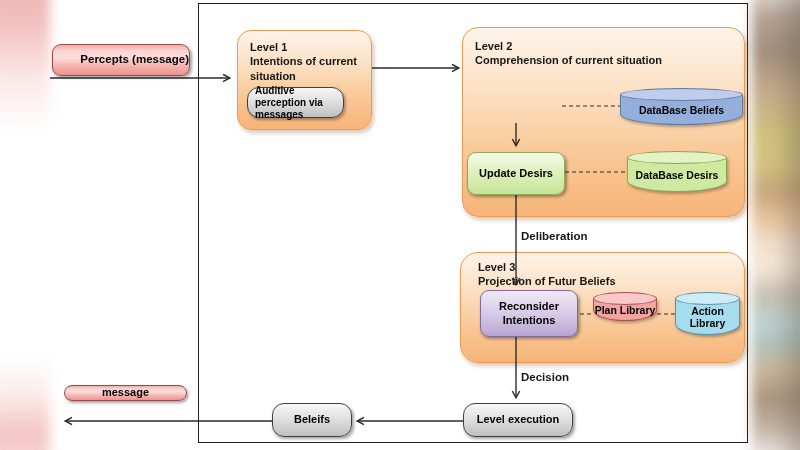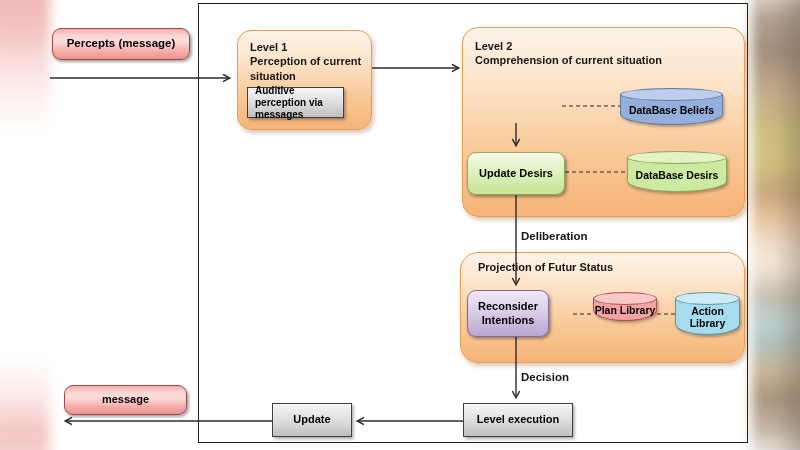--- a/index.html
+++ b/index.html
@@ -45,26 +45,26 @@
   
   .node{
     position:absolute;z-index:4;box-sizing:border-box;display:flex;align-items:center;justify-content:center;
     text-align:center;font-size:11px;font-weight:bold;line-height:1.2;color:#000;
     border-radius:9px;box-shadow:1.5px 2px 3px rgba(0,0,0,.35);
   }
   .box-red{background:linear-gradient(180deg,#f2aeab 0%,#fad6d4 22%,#fcdcda 42%,#f5b0ac 72%,#ee938e 100%);border:1.4px solid #9c4a47;}
   .box-blue{background:linear-gradient(180deg,#eaf0f9 0%,#cfdcf1 45%,#a9c3e6 100%);border:1.4px solid #5e7aa5;}
   .box-green{background:linear-gradient(180deg,#f4fae9 0%,#ddf0bb 50%,#c6e496 100%);border:1.4px solid #8fab58;}
   .box-purple{background:linear-gradient(180deg,#efeaf5 0%,#d7cbe7 50%,#b8a5d1 100%);border:1.4px solid #7e69a0;}
-  .box-gray{background:linear-gradient(180deg,#f7f7f7 0%,#dedede 50%,#bfbfbf 100%);border:1.5px solid #404040;border-radius:0;}
-  .percepts{left:52px;top:28px;width:138px;height:32px;font-size:11.5px;}
-  .message{left:64px;top:385px;width:123px;height:30px;}
+  .box-gray{background:linear-gradient(180deg,#f7f7f7 0%,#dedede 50%,#bfbfbf 100%);border:1.5px solid #404040;border-radius:12px;}
+  .percepts{left:52px;top:44px;width:138px;height:32px;font-size:11.5px;justify-content:flex-end;}
+  .message{left:64px;top:385px;width:123px;height:16px;}
   .upd-beliefs{left:467px;top:85px;width:95px;height:38px;}
   .upd-desires{left:467px;top:152px;width:98px;height:43px;}
-  .reconsider{left:467px;top:290px;width:82px;height:47px;padding:0 10px;}
+  .reconsider{left:480px;top:290px;width:98px;height:47px;padding:0 10px;}
   .auditive{left:247px;top:87px;width:97px;height:31px;font-size:10px;justify-content:flex-start;text-align:left;padding-left:7px;}
   .plan-exec{left:463px;top:403px;width:110px;height:34px;}
   .action-box{left:272px;top:403px;width:80px;height:34px;}
   
   .cyl{position:absolute;z-index:4;}
   .cyl .body{
     position:absolute;left:0;right:0;top:6px;bottom:0;box-sizing:border-box;
     border:1.3px solid var(--bc);border-top:none;background:var(--bf);
     border-radius:0 0 50% 50% / 0 0 11px 11px;box-shadow:1.5px 2px 3px rgba(0,0,0,.28);
   }
@@ -73,21 +73,21 @@
     border:1.3px solid var(--bc);background:var(--lf);border-radius:50%;
   }
   .cyl .lbl{
     position:absolute;left:0;right:0;top:0;bottom:0;display:flex;align-items:center;justify-content:center;
     text-align:center;font-size:10.5px;font-weight:bold;line-height:1.15;padding-top:7px;color:#000;
   }
   .cyl-blue{--bf:#94afdc;--lf:#bfcdec;--bc:#64799f;}
   .cyl-green{--bf:#cdeaa0;--lf:#e3f3c6;--bc:#8aa558;}
   .cyl-pink{--bf:#f2a3a2;--lf:#f8c9c8;--bc:#aa5350;}
   .cyl-cyan{--bf:#a5dcee;--lf:#cdecf6;--bc:#5c93a6;}
-  .db-beliefs{left:620px;top:88px;width:103px;height:37px;}
+  .db-beliefs{left:620px;top:88px;width:103px;height:37px;padding-left:20px;}
   .db-desires{left:627px;top:151px;width:100px;height:41px;}
   .plan-lib{left:593px;top:292px;width:64px;height:29px;}
   .action-lib{left:675px;top:292px;width:65px;height:43px;}
   
   .flow-label{position:absolute;z-index:5;font-size:11.5px;font-weight:bold;color:#161616;}
   .lbl-deliberation{left:521px;top:230px;}
   .lbl-decision{left:521px;top:371px;}
 </style>
 </head>
 <body>
@@ -95,32 +95,33 @@
 <div class="stage">
 
   <div class="strip strip-left"></div>
   <div class="strip strip-right"></div>
 
   <div class="outer-rect"></div>
 
   <div class="container lvl1">
     <div class="titlebox">
       <div>Level 1</div>
-      <div>Perception of current situation</div>
+      <div>Intentions of current situation</div>
     </div>
   </div>
   <div class="container lvl2">
     <div class="titlebox">
       <div>Level 2</div>
       <div>Comprehension of current situation</div>
     </div>
   </div>
   <div class="container lvl3">
     <div class="titlebox">
-      <div>Projection of Futur Status</div>
+      <div>Level 3</div>
+      <div>Projection of Futur Beliefs</div>
     </div>
   </div>
 
   <svg class="connectors" width="800" height="450" viewBox="0 0 800 450">
     <defs>
       <marker id="arrow" markerWidth="10" markerHeight="10" refX="7" refY="4.5" orient="auto" markerUnits="userSpaceOnUse">
         <path d="M1,0.8 L7.8,4.5 L1,8.2" fill="none" stroke="#2b2b2b" stroke-width="1.5"></path>
       </marker>
     </defs>
     <g stroke="#2b2b2b" stroke-width="1.4" fill="none">
@@ -176,19 +177,19 @@
   <div class="cyl cyl-cyan action-lib">
     <div class="body"></div>
     <div class="lid"></div>
     <div class="lbl">Action Library</div>
   </div>
 
   <div class="node box-gray plan-exec">
     <span>Level execution</span>
   </div>
   <div class="node box-gray action-box">
-    <span>Update</span>
+    <span>Beleifs</span>
   </div>
 
   <div class="flow-label lbl-deliberation">Deliberation</div>
   <div class="flow-label lbl-decision">Decision</div>
 
 </div>
 
 </body></html>

